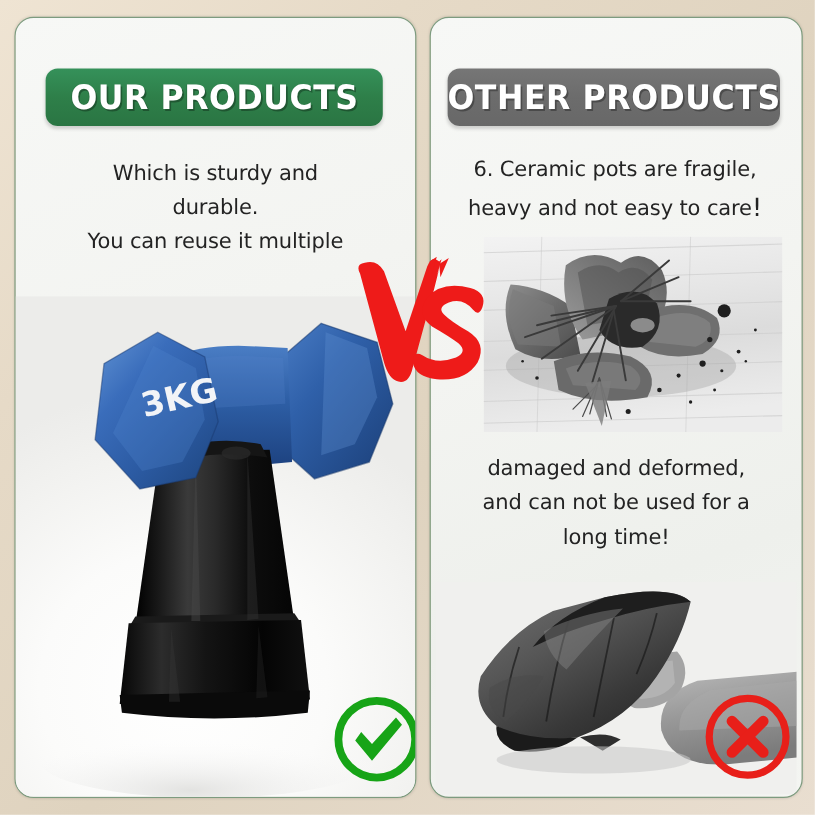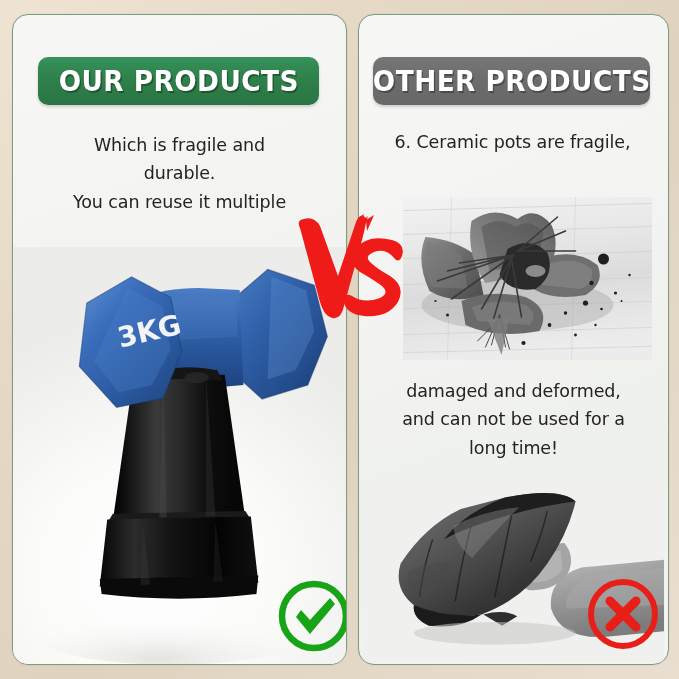--- a/index.html
+++ b/index.html
@@ -144,21 +144,21 @@
 
 <div class="stage">
 
   <section class="panel panel-left">
 
     <div class="title-pill pill-green">
       <span class="title-text">OUR PRODUCTS</span>
     </div>
 
     <div class="copy copy-left">
-      <div>Which is fragile and</div>
+      <div>Which is sturdy and</div>
       <div>durable.</div>
       <div>You can reuse it multiple</div>
     </div>
 
     <div class="photo-left">
       <svg viewBox="0 0 335 447" preserveAspectRatio="xMidYMax meet">
         <defs>
           <linearGradient id="potBody" x1="0" y1="0" x2="1" y2="0">
             <stop offset="0" stop-color="#000000"></stop>
             <stop offset="0.16" stop-color="#1b1b1b"></stop>
@@ -248,20 +248,21 @@
   </section>
 
   <section class="panel panel-right">
 
     <div class="title-pill pill-gray">
       <span class="title-text">OTHER PRODUCTS</span>
     </div>
 
     <div class="copy copy-r1">
       <div>6. Ceramic pots are fragile,</div>
+      <div><span>heavy and not easy to care</span><span class="bang">!</span></div>
     </div>
 
     <div class="photo-r1">
       <svg viewBox="0 0 276 163" preserveAspectRatio="xMidYMid slice">
         <defs>
           <linearGradient id="woodBg" x1="0" y1="0" x2="0.2" y2="1">
             <stop offset="0" stop-color="#f3f3f3"></stop>
             <stop offset="0.35" stop-color="#e7e7e7"></stop>
             <stop offset="0.62" stop-color="#dcdcdc"></stop>
             <stop offset="1" stop-color="#ececec"></stop>

